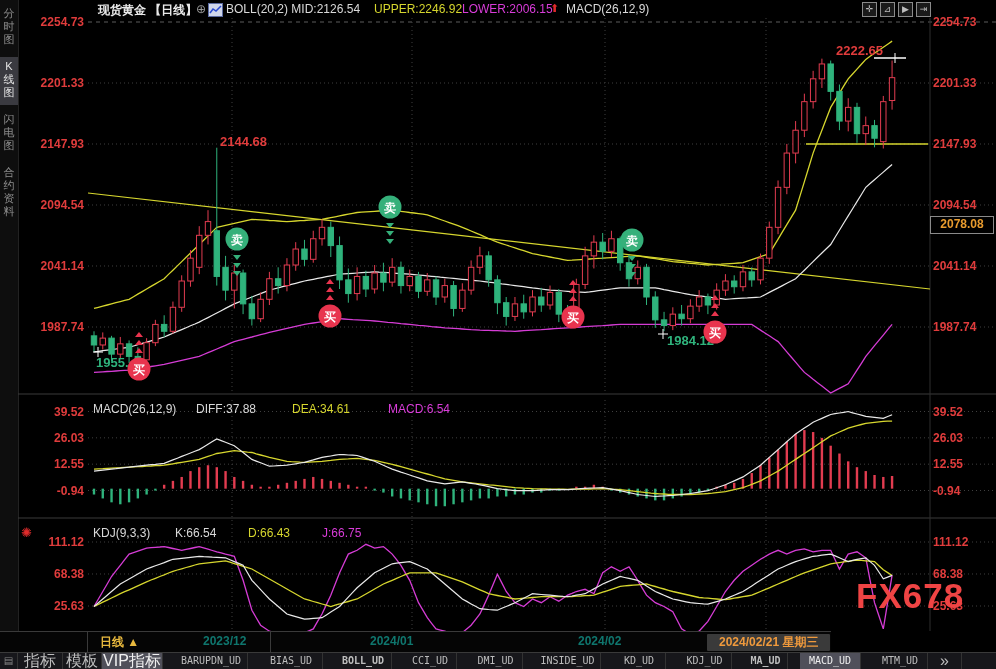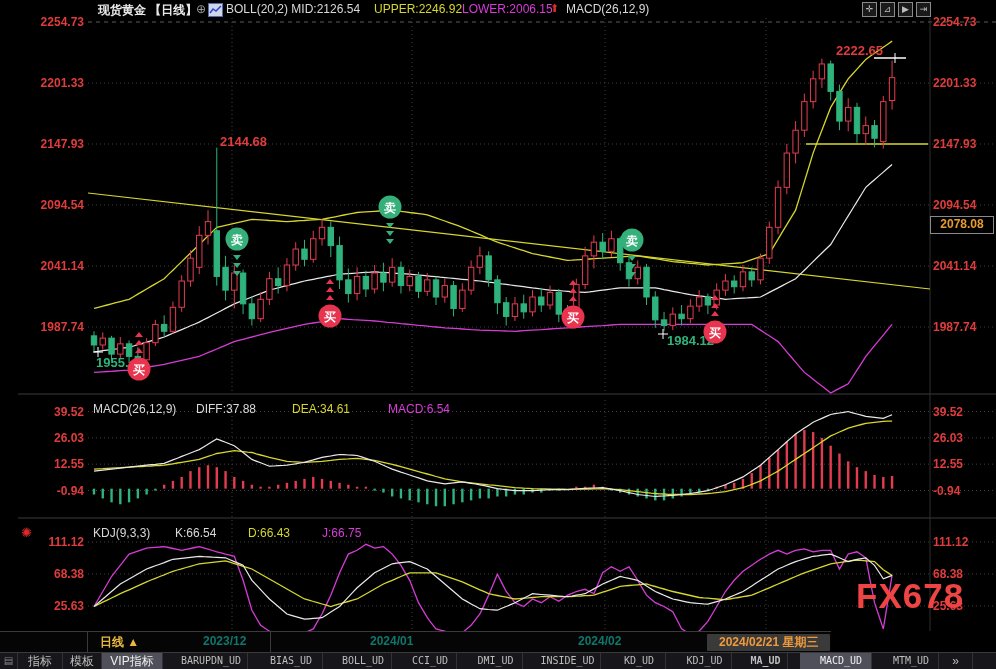--- a/index.html
+++ b/index.html
@@ -30,33 +30,39 @@
   .kdj-sun{position:absolute;color:#e02b2b;font-size:13px;line-height:13px;}
   
   #datebar{left:0;top:631px;width:831px;height:21px;border-top:1px solid #3a3a3a;background:#050505;}
   .date-lab{position:absolute;top:2px;font-size:12px;font-weight:700;color:#0f766e;white-space:nowrap;}
   #period-lab{color:#e8b93e;cursor:pointer;}
   #sel-date{background:#3a3a3a;color:#f09a3c;padding:0 12px;border-radius:1px;}
   .date-sep{position:absolute;top:0;width:1px;height:21px;background:#3a3a3a;}
   
   #tabbar{left:0;top:652px;width:996px;height:17px;background:#17171b;border-top:1px solid #3a3a3a;
     display:flex;align-items:stretch;}
-  .tab{flex:none;font-size:12px;color:#bdbdbd;text-align:center;line-height:16px;
+  .tab{flex:none;font-size:16px;color:#bdbdbd;text-align:center;line-height:16px;
     border-right:1px solid #333;cursor:pointer;overflow:hidden;}
   .tab.mono{font-family:"DejaVu Sans Mono","Liberation Mono",monospace;font-size:10px;margin-left:12px;}
   .tab.sel{background:#50505a;color:#f0f0f0;}
   .tab-lead{flex:none;width:17px;color:#8a8a8a;font-size:10px;text-align:center;line-height:16px;border-right:1px solid #333;}
   #watermark{position:absolute;left:856px;top:576px;font-size:35px;font-weight:700;color:#ef4444;letter-spacing:1px;}
   svg{position:absolute;left:0;top:0;}
 </style>
 </head>
 <body>
 
 <div id="screen">
 
+  <div id="sidebar" class="abs">
+      <div class="side-item" style="top: 4px; height: 45px;">分时图</div>
+      <div class="side-item sel" style="top: 57px; height: 45px;">K线图</div>
+      <div class="side-item" style="top: 110px; height: 45px;">闪电图</div>
+      <div class="side-item" style="top: 163px; height: 58px;">合约资料</div>
+    </div>
 
   <span class="abs topbar-text tb-title" style="left:98px">现货黄金 【日线】</span>
   <span class="abs topbar-text" style="left:196px;color:#9a9a9a">⊕</span>
   <span id="chart-glyph-icon" class="abs" style="left:208px;top:3px">
       <svg width="13" height="12">
         <polyline points="1,9 4,5 7,7 12,2" stroke="#2a4ad0" stroke-width="1.5" fill="none"></polyline>
       </svg>
     </span>
   <span class="abs topbar-text tb-white" style="left:226px">BOLL(20,2) MID:2126.54</span>
   <span class="abs topbar-text tb-yellow" style="left:374px">UPPER:2246.92</span>
@@ -502,24 +508,24 @@
       <span class="date-lab" style="left: 578px;">2024/02</span>
     </div>
 
   <div id="tabbar" class="abs">
     <span class="tab-lead">▤</span>
   <span class="tab" style="width: 44px;">指标</span>
       <span class="tab" style="width: 38px;">模板</span>
       <span class="tab sel" style="width: 60px;">VIP指标</span>
       <span class="tab mono" style="width: 72px;">BARUPDN_UD</span>
       <span class="tab mono" style="width: 62px;">BIAS_UD</span>
-      <span class="tab mono" style="width: 56px;">BOLL_UD</span>
+      <span class="tab mono" style="width: 56px; font-weight: bold;">BOLL_UD</span>
       <span class="tab mono" style="width: 52px;">CCI_UD</span>
       <span class="tab mono" style="width: 53px;">DMI_UD</span>
       <span class="tab mono" style="width: 65px;">INSIDE_UD</span>
       <span class="tab mono" style="width: 52px;">KD_UD</span>
       <span class="tab mono" style="width: 53px;">KDJ_UD</span>
       <span class="tab mono" style="width: 43px; font-weight: bold;">MA_UD</span>
-      <span class="tab mono sel" style="width: 60px; padding-left: 11px;">MACD_UD</span>
+      <span class="tab mono sel" style="width: 60px;">MACD_UD</span>
       <span class="tab mono" style="width: 54px;">MTM_UD</span>
       <span class="tab" style="width: 33px;">»</span>
     </div>
 </div>
 
 </body></html>

